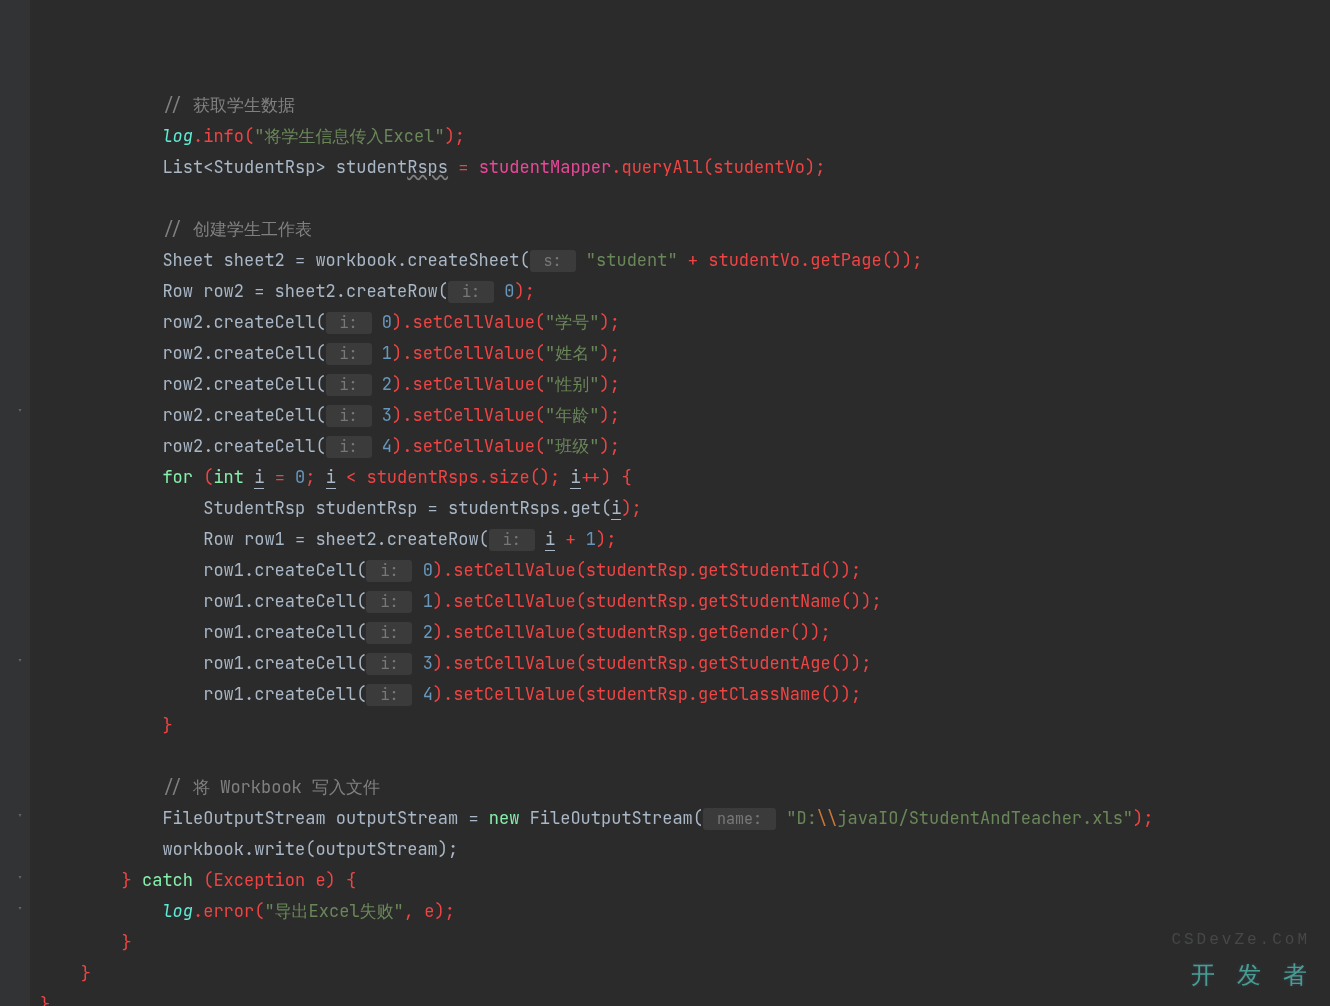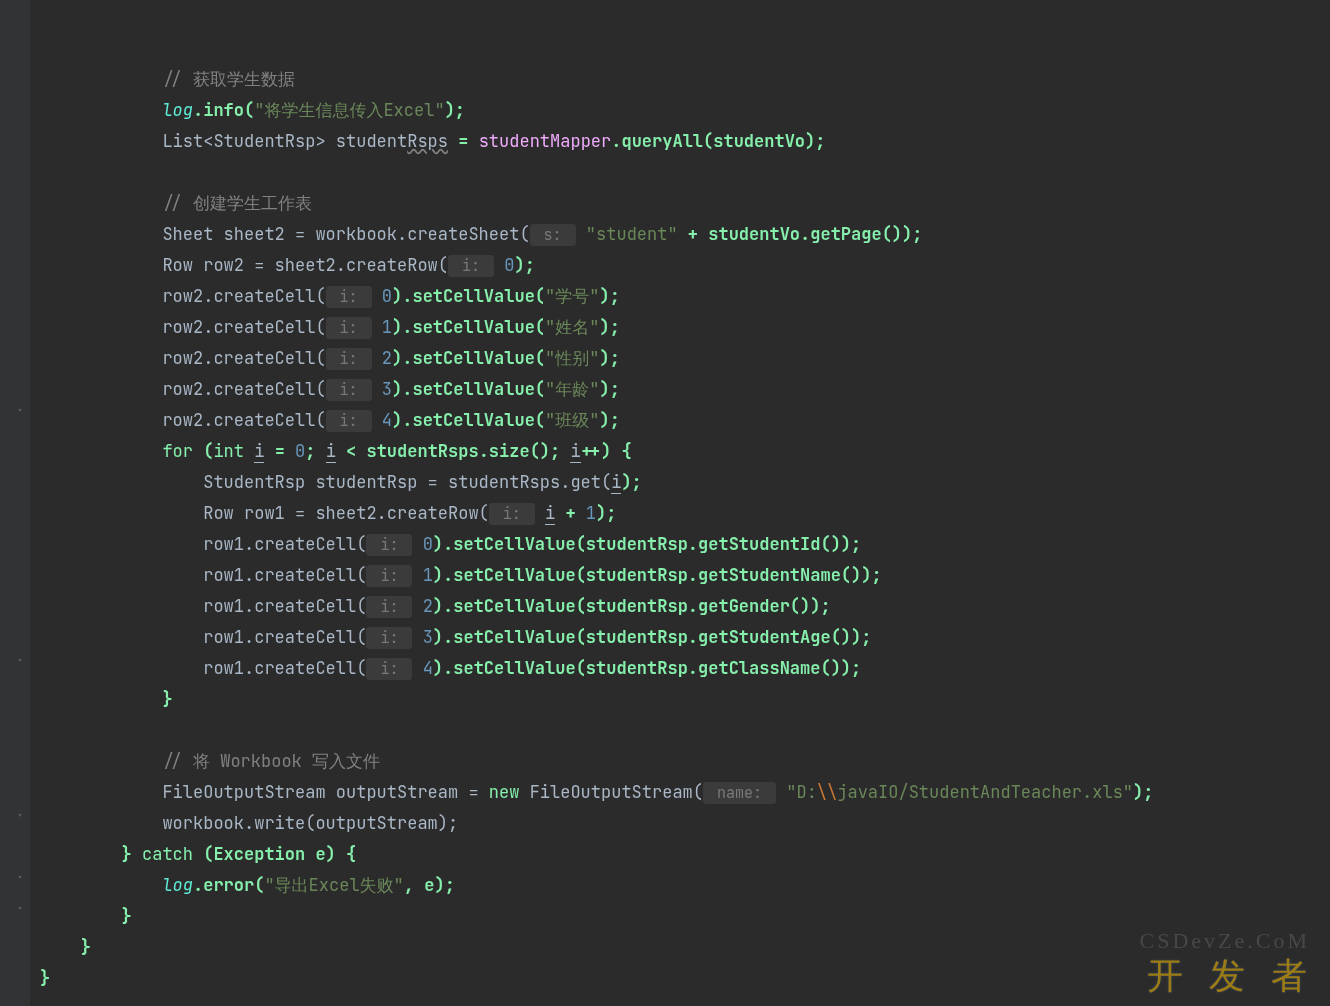--- a/index.html
+++ b/index.html
@@ -35,71 +35,71 @@
       position: absolute;
       left: 2px;
       width: 10px;
       height: 10px;
       font-size: 10px;
       color: #606366;
     }
     .code-area {
       flex: 1;
       padding-left: 10px;
-      padding-top: 2px;
+      padding-top: 28px;
       white-space: pre;
       position: relative;
     }
     .line {
       display: block;
       height: 31px;
     }
     .comment { color: #808080; }
     .comment-cn { color: #808080; font-style: normal; }
     .keyword { color: #86efac; }
     .static-field { color: #5eead4; font-style: italic; }
     .identifier { color: #a9b7c6; }
     .string { color: #6a8759; }
     .number { color: #6897bb; }
-    .operator { color: #86efac; font-weight: bold; }
-    .field { color: #f0abfc; }
+    .operator { color: #ef4444; }
+    .field { color: #ec4899; }
     .param-hint { 
       background-color: #3b3b3b; 
       color: #787878; 
       padding: 1px 5px;
       border-radius: 3px;
       font-size: 15px;
     }
     .underline { 
       border-bottom: 1px solid #a9b7c6; 
       padding-bottom: 0px;
     }
     .wavy {
       text-decoration: underline wavy #808080;
       margin-top: 14px;
     }
     .escape { color: #cc7832; }
     .watermark {
       position: absolute;
       right: 15px;
       bottom: 15px;
-      font-size: 36px;
-      color: #eab308;
+      font-size: 24px;
+      color: #5eead4;
       letter-spacing: 8px;
-      font-family: Liberation Sans, sans-serif;
+      font-family: Liberation Serif, serif;
       opacity: 0.6;
       text-shadow: 0 0 3px #3a5a7a;
     }
     .corner-text {
       position: absolute;
       right: 20px;
       bottom: 50px;
-      font-size: 22px;
+      font-size: 16px;
       color: #606366;
-      font-family: Liberation Serif, serif;
+      font-family: Liberation Mono, monospace;
       opacity: 0.5;
       letter-spacing: 3px;
     }
   </style>
 </head>
 <body>
 
 <div class="editor-container">
   <div class="gutter"></div>
   <div class="fold-gutter" id="fold-gutter">

